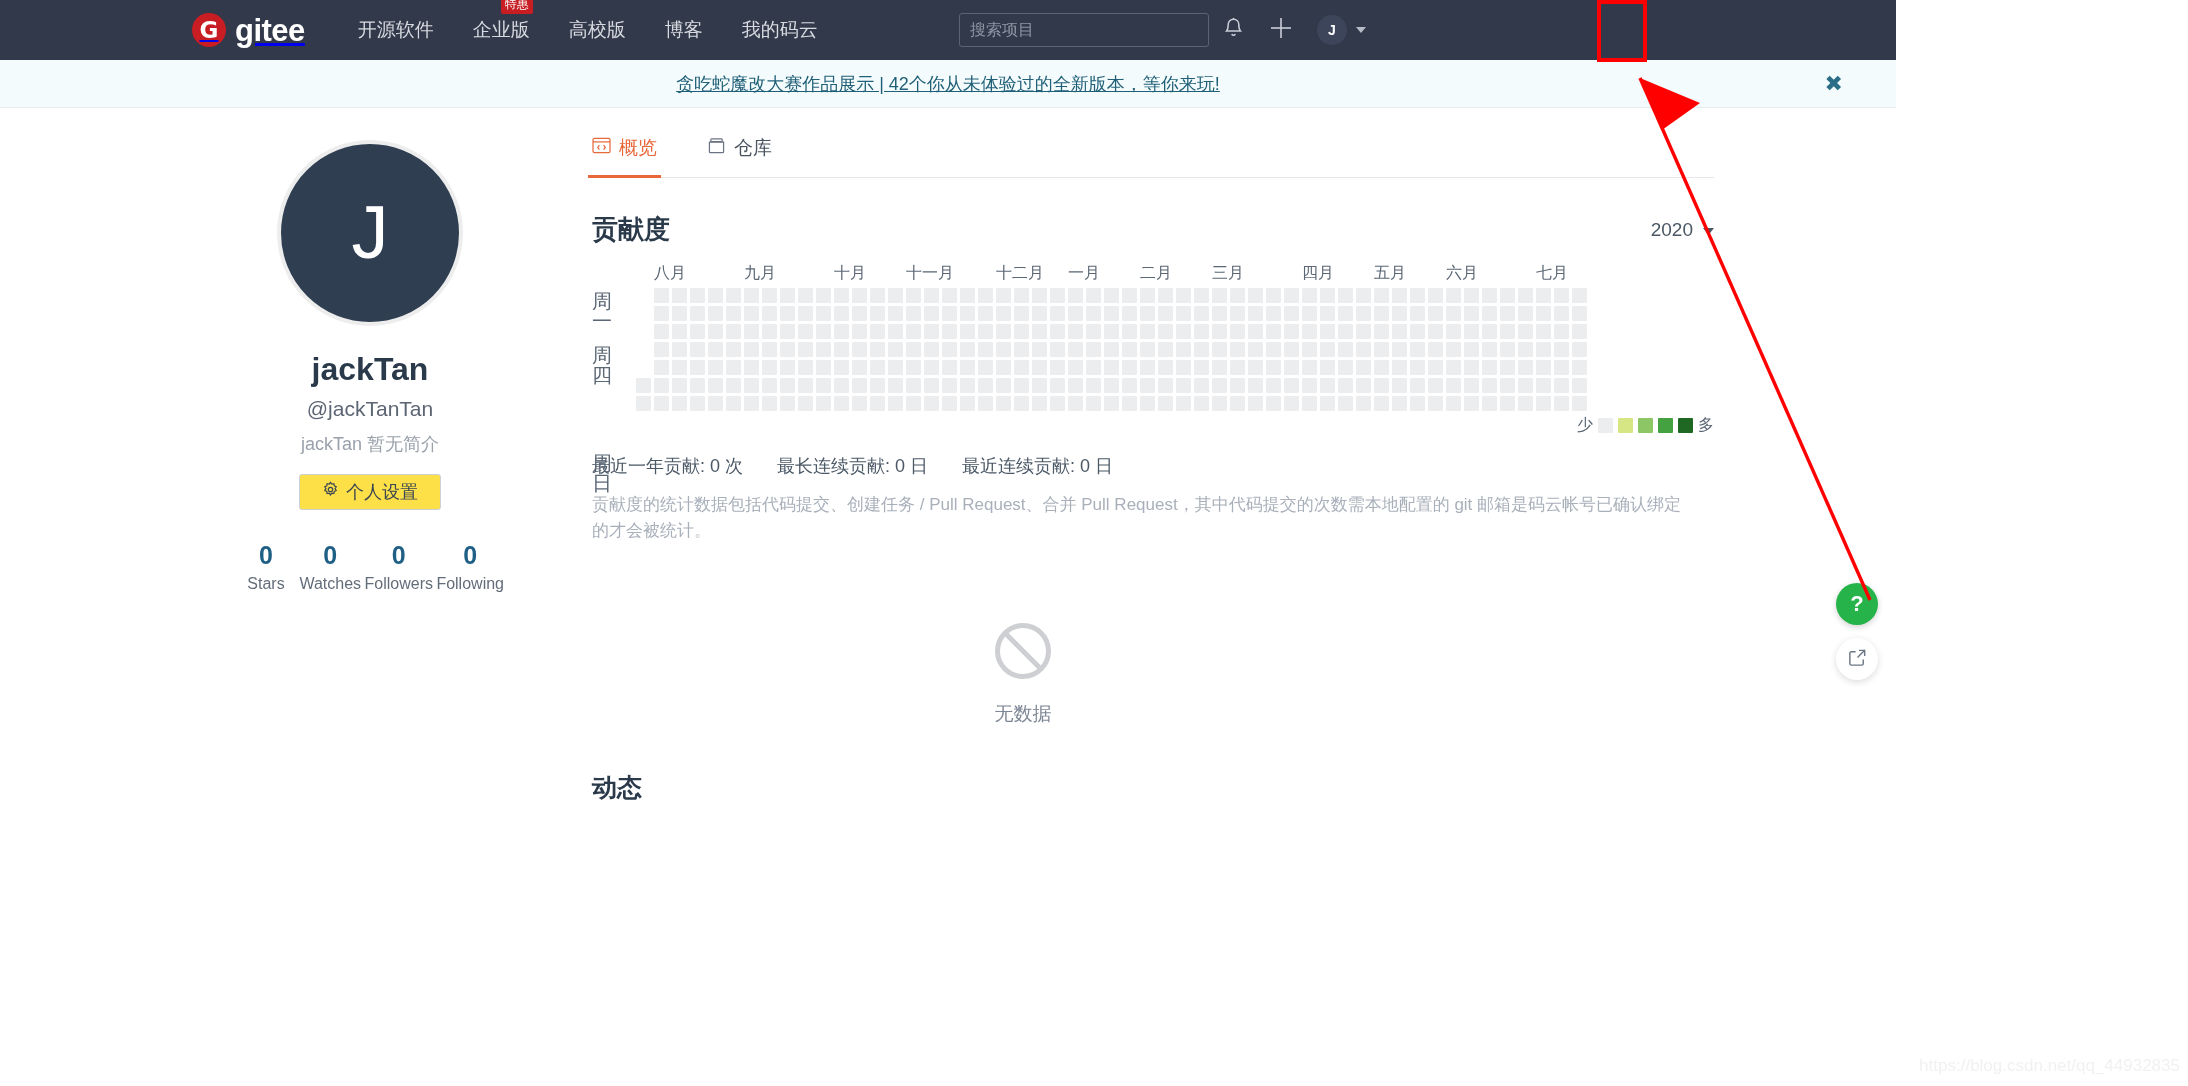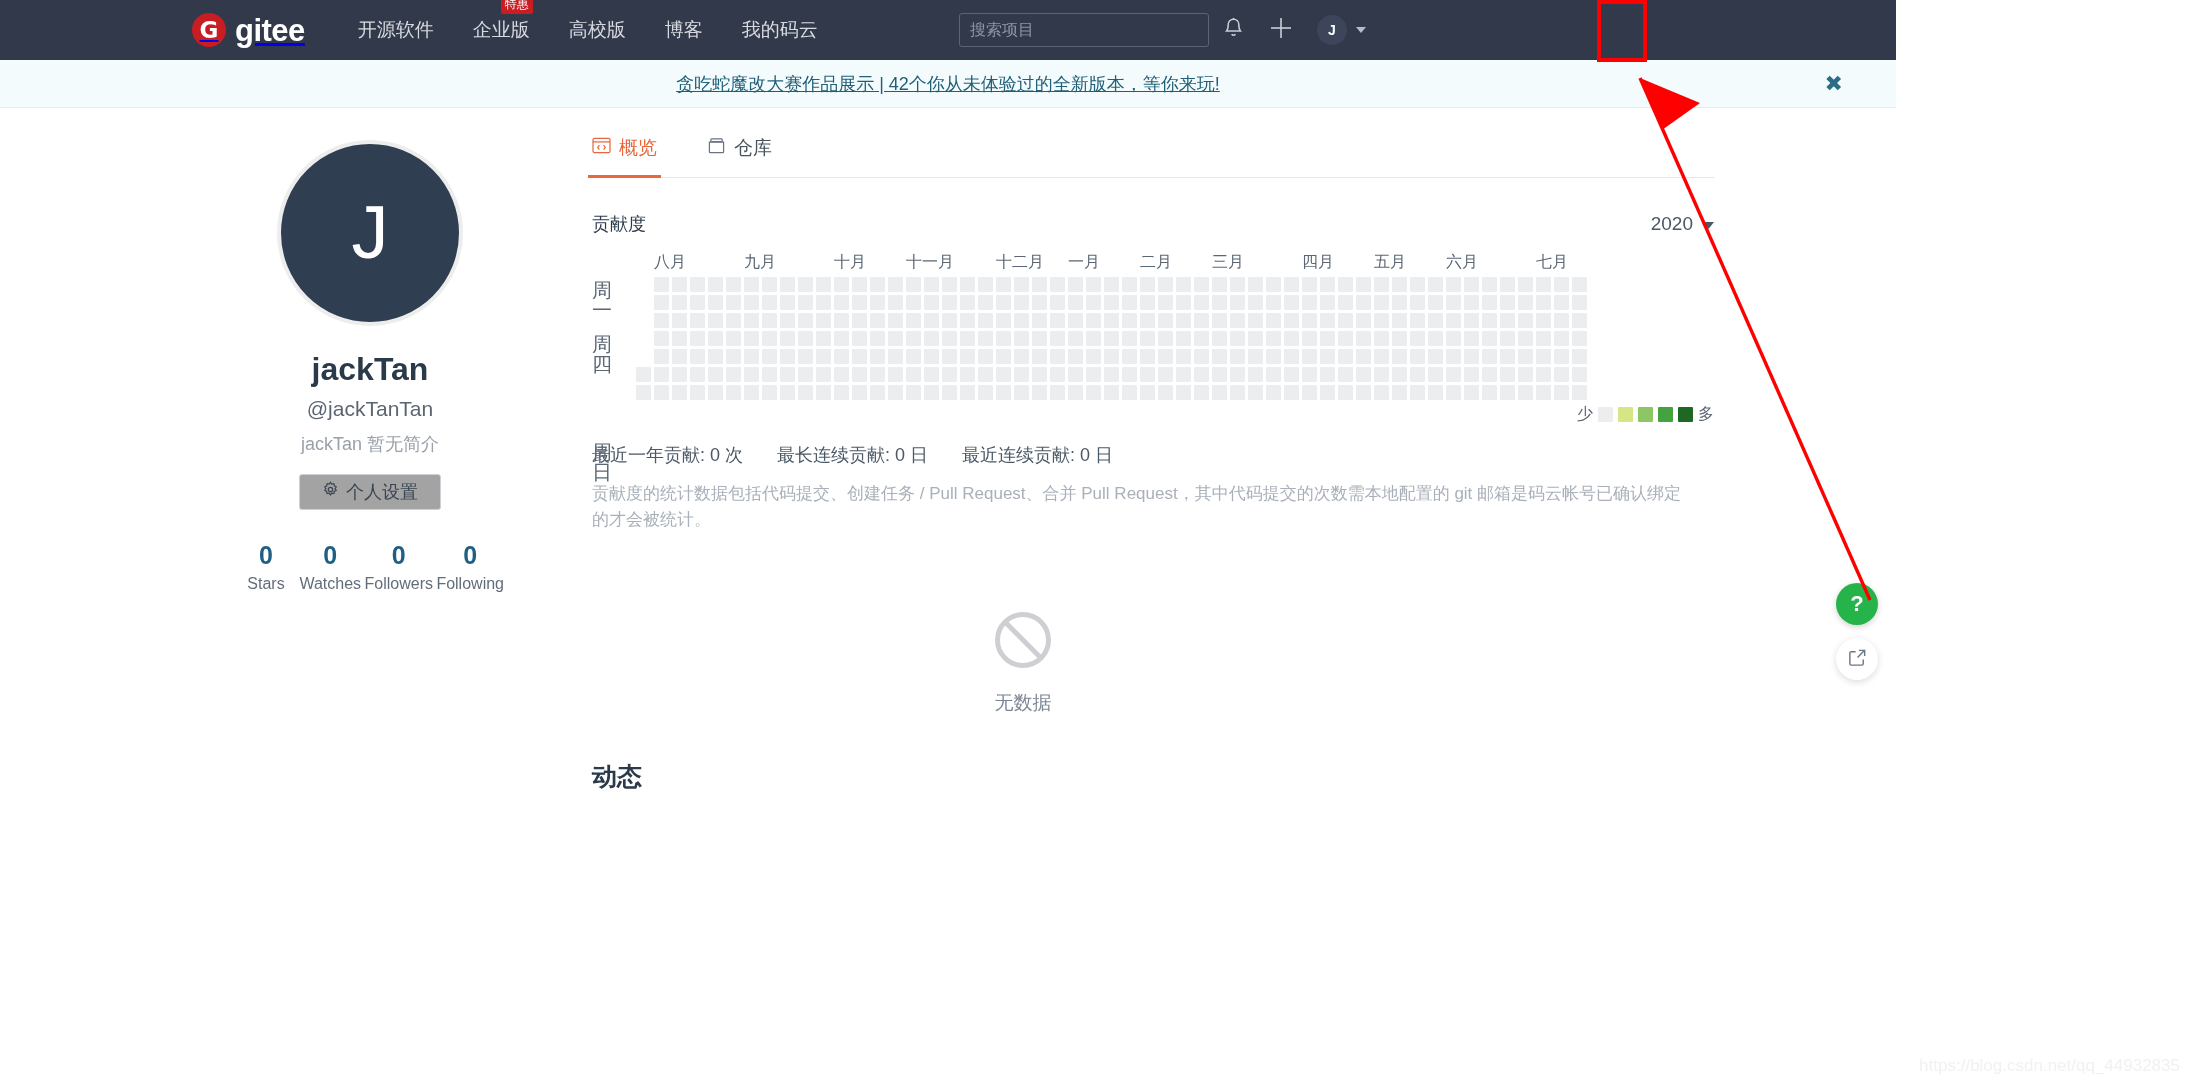--- a/index.html
+++ b/index.html
@@ -222,21 +222,21 @@
   #settings-btn {
     display: inline-flex;
     align-items: center;
     justify-content: center;
     gap: 7px;
     margin-top: 18px;
     height: 36px;
     padding: 0 22px;
     border: 1px solid #ccd1d8;
     border-radius: 3px;
-    background: #a3a3a3;
+    background: #fde047;
     color: #3a4552;
     font-size: 18px;
     cursor: pointer;
     font-family: "Liberation Sans", sans-serif;
   }
   #stats {
     margin-top: 32px;
     display: flex;
     justify-content: space-between;
     padding: 0 56px;
@@ -287,22 +287,22 @@
     background: #e8683b;
   }
 
   #contrib-head {
     display: flex;
     align-items: center;
     justify-content: space-between;
     margin-top: 34px;
   }
   #contrib-title {
-    font-size: 18px;
-    font-weight: normal;
+    font-size: 26px;
+    font-weight: bold;
     color: #2b3a4a;
   }
   #year-select {
     display: flex;
     align-items: center;
     gap: 10px;
     font-size: 19px;
     color: #4b5866;
     cursor: pointer;
   }

